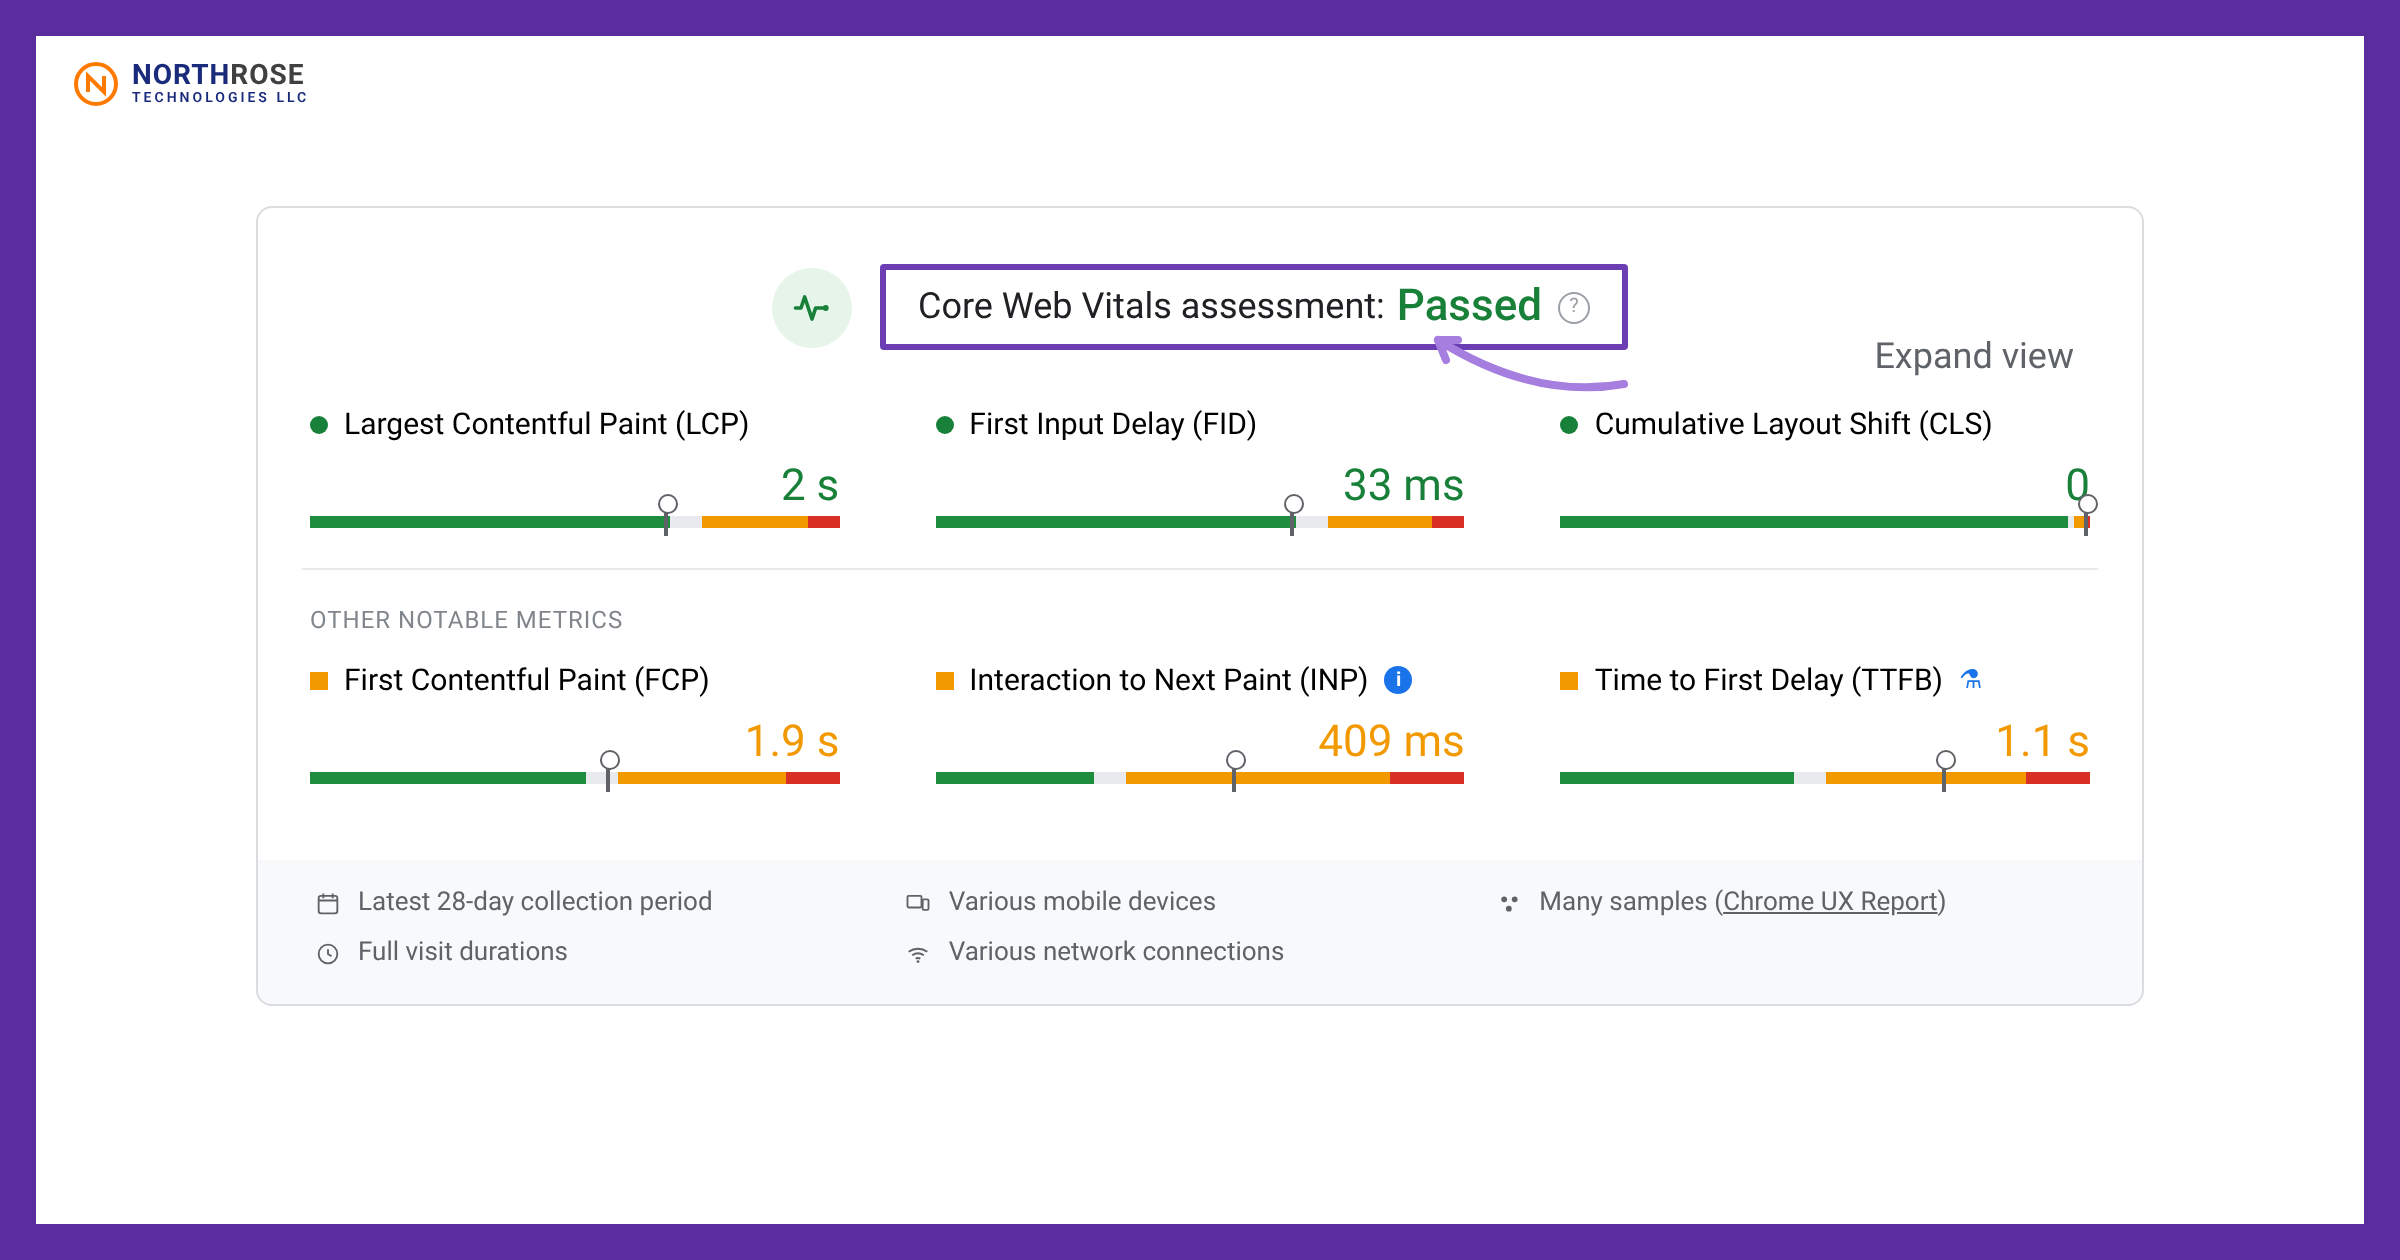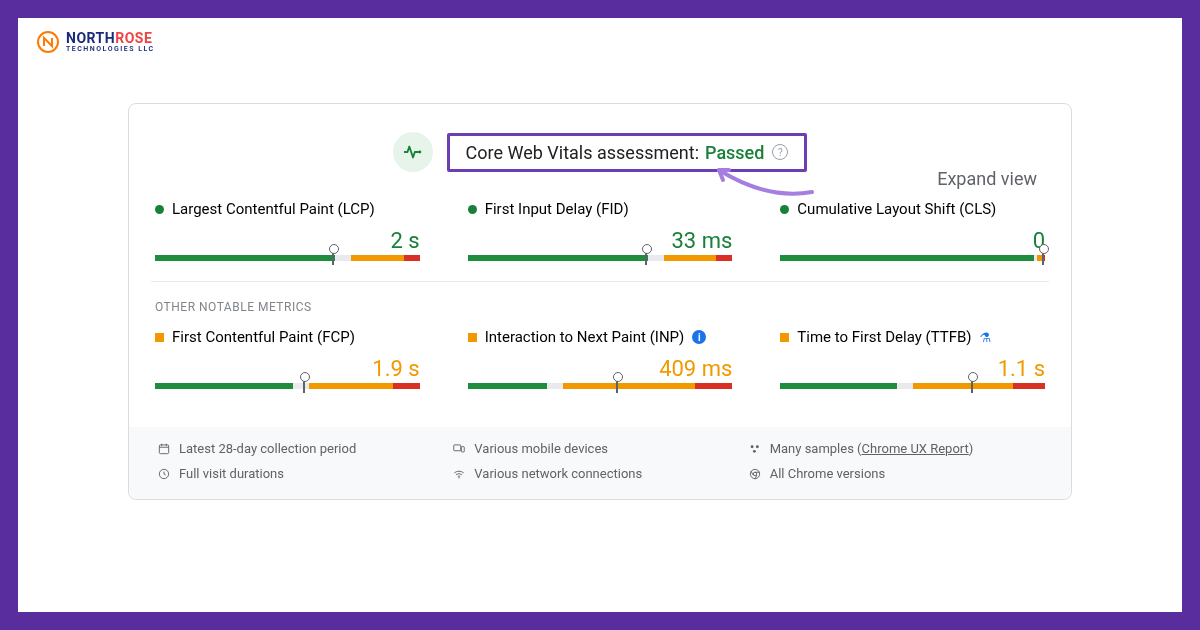--- a/index.html
+++ b/index.html
@@ -22,21 +22,21 @@
   align-items: center;
   gap: 6px;
 }
 .logo-mark {
   width: 24px; height: 24px;
   display: flex; align-items: center; justify-content: center;
 }
 .logo-text { line-height: 1.05; }
 .logo-main { font-size: 14px; font-weight: 700; letter-spacing: 0.5px; }
 .lt-north { color: #1a2b7b; }
-.lt-rose { color: #ef4444; }
+.lt-rose { color: #404040; }
 .logo-sub { font-size: 7px; color: #1a2b7b; letter-spacing: 1.5px; font-weight: 600; }
 
 .card {
   position: absolute;
   top: 85px; left: 110px; right: 110px;
   border: 1px solid #dadce0;
   border-radius: 8px;
   background: #fff;
   padding: 20px 26px 0 26px;
 }
@@ -54,21 +54,21 @@
   display: flex; align-items: center; justify-content: center;
   margin-right: 14px;
 }
 .assessment-box {
   border: 3px solid #6b3fb3;
   padding: 6px 16px;
   display: flex; align-items: center;
   border-radius: 2px;
 }
 .assessment-label { font-size: 18px; color: #202124; }
-.assessment-result { font-size: 18px; color: #188038; font-weight: 500; margin-left: 6px; }
+.assessment-result { font-size: 22px; color: #188038; font-weight: 500; margin-left: 6px; }
 .assessment-help {
   width: 16px; height: 16px; border: 1.5px solid #9aa0a6; border-radius: 50%;
   display: inline-flex; align-items: center; justify-content: center;
   font-size: 10px; color: #9aa0a6; margin-left: 8px;
 }
 .arrow {
   position: absolute;
   top: 38px;
   left: 62%;
 }
@@ -300,24 +300,16 @@
           </svg>
         <span>Full visit durations</span>
       </div>
       <div class="footer-item">
         <svg class="footer-icon" viewBox="0 0 24 24">
             <path d="M4 10a14 14 0 0 1 16 0M7 13a9 9 0 0 1 10 0M10 16a4 4 0 0 1 4 0" fill="none" stroke="#5f6368" stroke-width="1.6"></path>
             <circle cx="12" cy="18.5" r="1.2" fill="#5f6368"></circle>
           </svg>
         <span>Various network connections</span>
       </div>
-      <div class="footer-item">
-        <svg class="footer-icon" viewBox="0 0 24 24">
-            <circle cx="12" cy="12" r="8" fill="none" stroke="#5f6368" stroke-width="1.6"></circle>
-            <circle cx="12" cy="12" r="3" fill="none" stroke="#5f6368" stroke-width="1.6"></circle>
-            <path d="M12 9h8M9 14l-4-7M15 14l-3 7" stroke="#5f6368" stroke-width="1.6"></path>
-          </svg>
-        <span>All Chrome versions</span>
-      </div>
     </div>
 
   </div>
 </div>
 
 </body></html>

